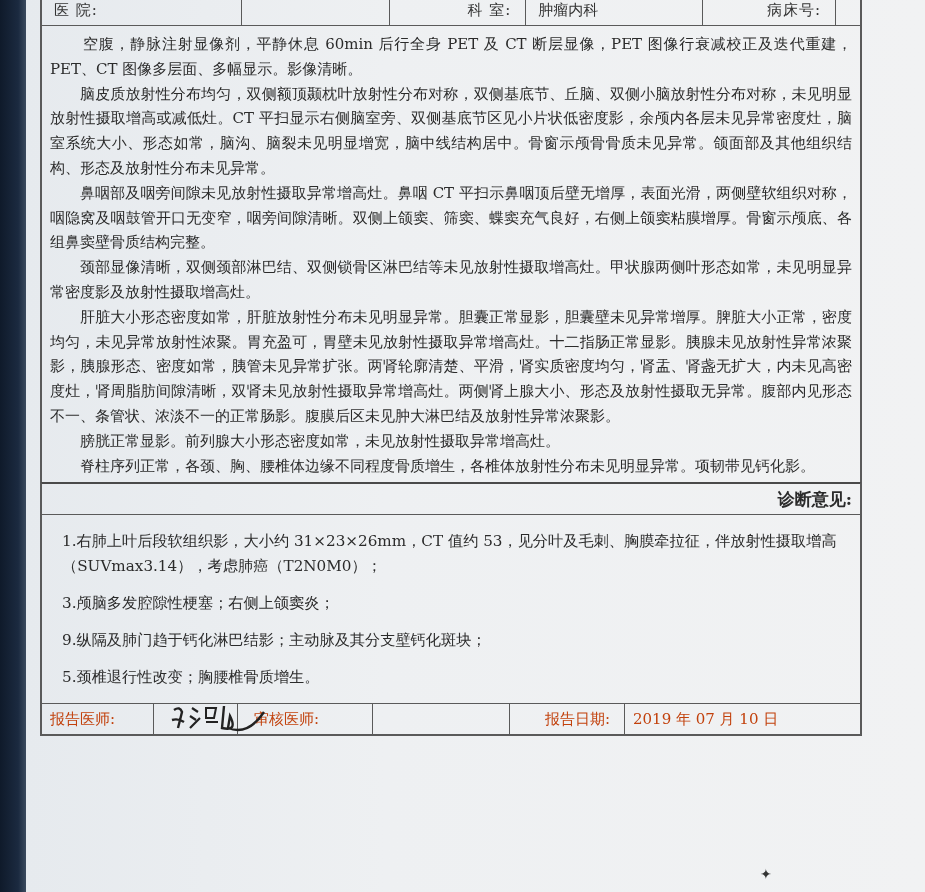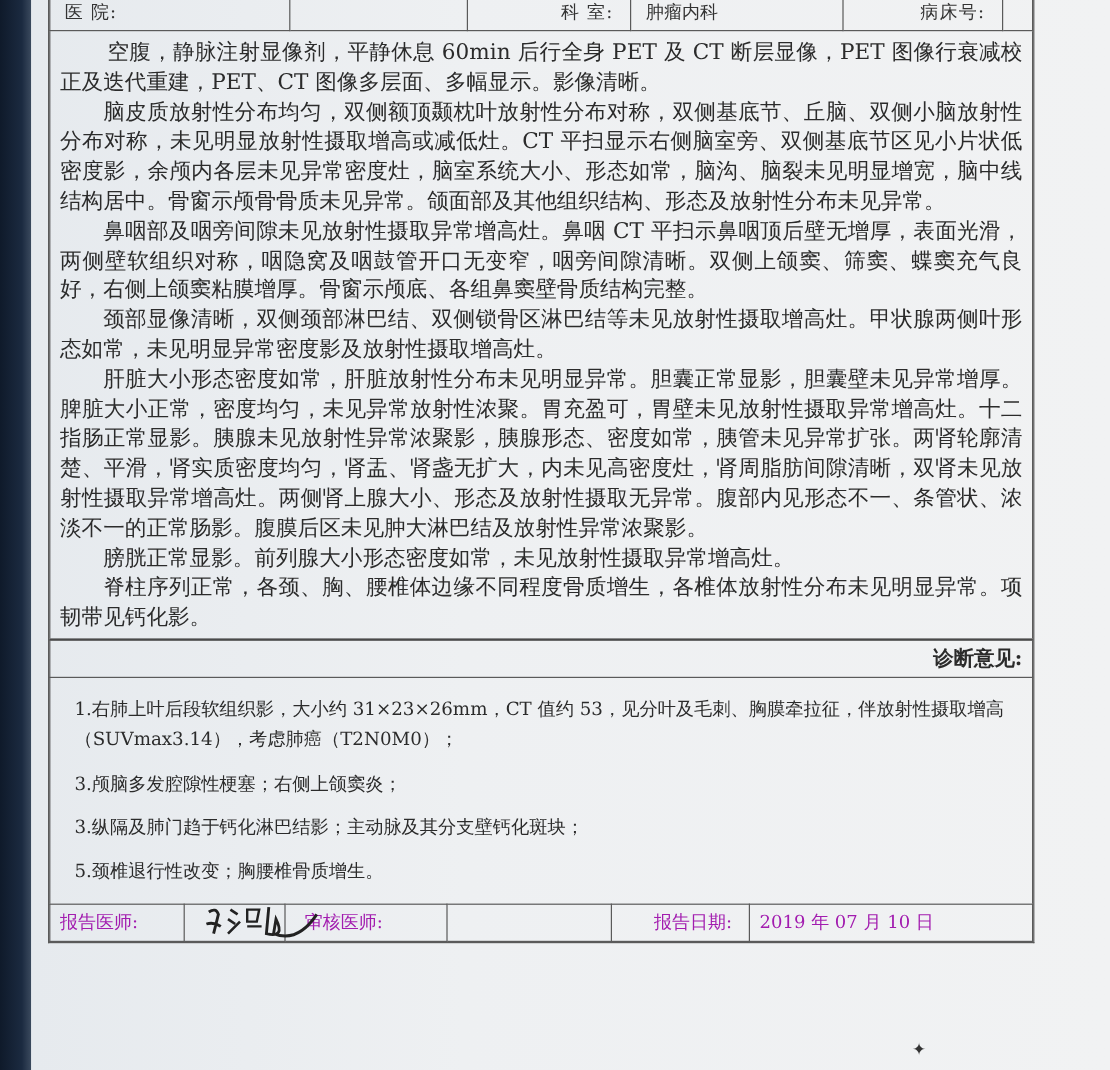--- a/index.html
+++ b/index.html
@@ -26,40 +26,40 @@
   table.hdr { border-collapse: collapse; width: 100%; }
   table.hdr td {
     border: 1.5px solid #5a5a5a;
     height: 30px; font-size: 15px; padding: 0 12px; color: #333;
   }
   table.hdr td.lbl { letter-spacing: 1px; }
   table.hdr td.lbl-r { text-align: right; padding-right: 14px; }
   .findings {
     border-left: 1.5px solid #5a5a5a; border-right: 1.5px solid #5a5a5a;
     padding: 6px 8px 4px 8px;
-    font-size: 18px; line-height: 24.8px;
+    font-size: 15px; line-height: 24.8px;
     text-align: justify;
   }
   .findings p { margin: 0; text-indent: 2em; }
   .findings p.first { text-indent: 2.2em; }
   .diag-title {
     border: 1.5px solid #5a5a5a; border-top: 2px solid #4a4a4a;
     font-size: 17px; font-weight: bold; padding: 3px 8px; height: 24px;
     line-height: 24px;
     text-align: right;
   }
   .diag-body {
     border-left: 1.5px solid #5a5a5a; border-right: 1.5px solid #5a5a5a;
     padding: 2px 8px 2px 8px;
     font-size: 15.2px; line-height: 24.8px;
   }
   .diag-body p { margin: 12px; }
   table.ftr { border-collapse: collapse; width: 100%; }
   table.ftr td {
-    border: 1.5px solid #5a5a5a; height: 30px; font-size: 15px; padding: 0 8px; color: #a21caf;
+    border: 1.5px solid #5a5a5a; height: 30px; font-size: 15px; padding: 0 8px; color: #c2410c;
   }
   .signature { position: relative; height: 30px; }
   .signature svg { position: absolute; left: 6px; top: -6px; }
   .pen-mark { position: absolute; left: 760px; top: 866px; font-size: 14px; color: #333; }
 </style>
 </head>
 <body>
 
 <div class="dark-edge"></div>
 <div class="paper"></div>
@@ -85,21 +85,21 @@
     <p>颈部显像清晰，双侧颈部淋巴结、双侧锁骨区淋巴结等未见放射性摄取增高灶。甲状腺两侧叶形态如常，未见明显异常密度影及放射性摄取增高灶。</p>
     <p>肝脏大小形态密度如常，肝脏放射性分布未见明显异常。胆囊正常显影，胆囊壁未见异常增厚。脾脏大小正常，密度均匀，未见异常放射性浓聚。胃充盈可，胃壁未见放射性摄取异常增高灶。十二指肠正常显影。胰腺未见放射性异常浓聚影，胰腺形态、密度如常，胰管未见异常扩张。两肾轮廓清楚、平滑，肾实质密度均匀，肾盂、肾盏无扩大，内未见高密度灶，肾周脂肪间隙清晰，双肾未见放射性摄取异常增高灶。两侧肾上腺大小、形态及放射性摄取无异常。腹部内见形态不一、条管状、浓淡不一的正常肠影。腹膜后区未见肿大淋巴结及放射性异常浓聚影。</p>
     <p>膀胱正常显影。前列腺大小形态密度如常，未见放射性摄取异常增高灶。</p>
     <p>脊柱序列正常，各颈、胸、腰椎体边缘不同程度骨质增生，各椎体放射性分布未见明显异常。项韧带见钙化影。</p>
   </div>
 
   <div class="diag-title">诊断意见:</div>
   <div class="diag-body">
     <p>1.右肺上叶后段软组织影，大小约 31×23×26mm，CT 值约 53，见分叶及毛刺、胸膜牵拉征，伴放射性摄取增高（SUVmax3.14），考虑肺癌（T2N0M0）；</p>
     <p>3.颅脑多发腔隙性梗塞；右侧上颌窦炎；</p>
-    <p>3.纵隔及肺门趋于钙化淋巴结影；主动脉及其分支壁钙化斑块；</p>
+    <p>9.纵隔及肺门趋于钙化淋巴结影；主动脉及其分支壁钙化斑块；</p>
     <p>5.颈椎退行性改变；胸腰椎骨质增生。</p>
   </div>
 
   <table class="ftr">
     <tbody>
         <tr>
       <td style="width:95px">报告医师:</td>
       <td style="width:67px">
         <div class="signature">
           <svg width="110" height="40" viewBox="0 0 110 40">

